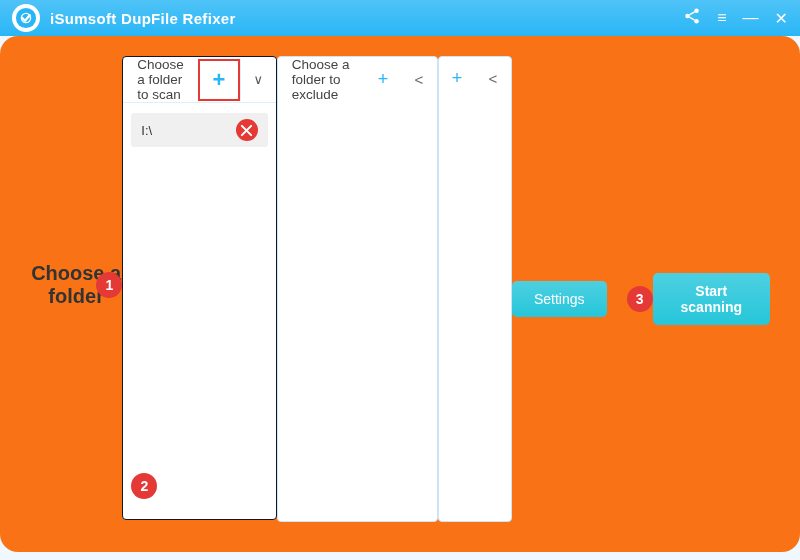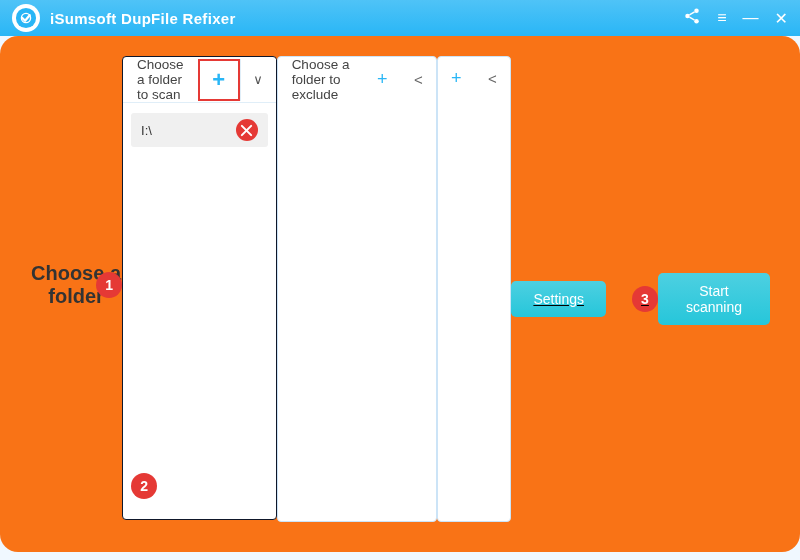--- a/index.html
+++ b/index.html
@@ -224,44 +224,43 @@
     .footer {
       display: flex;
       align-items: center;
       justify-content: space-between;
       padding: 10px 0 0 0;
       position: relative;
     }
     .footer-left {
       display: flex;
       align-items: center;
-      gap: 26px;
+      gap: 20px;
       position: relative;
-      text-decoration: underline;
     }
 
     .btn-settings {
       background: linear-gradient(to bottom, #4dd0e1, #26c6da);
       color: white;
       border: none;
       border-radius: 5px;
       padding: 10px 22px;
       font-size: 14px;
       cursor: pointer;
       font-weight: 500;
     }
     .btn-start {
       background: linear-gradient(to bottom, #4dd0e1, #26c6da);
       color: white;
       border: none;
       border-radius: 5px;
       padding: 10px 28px;
       font-size: 14px;
       cursor: pointer;
-      font-weight: 400;
+      font-weight: 700;
     }
 
     .badge-step {
       width: 26px;
       height: 26px;
       background: #e53935;
       border-radius: 50%;
       color: white;
       font-size: 14px;
       font-weight: bold;

